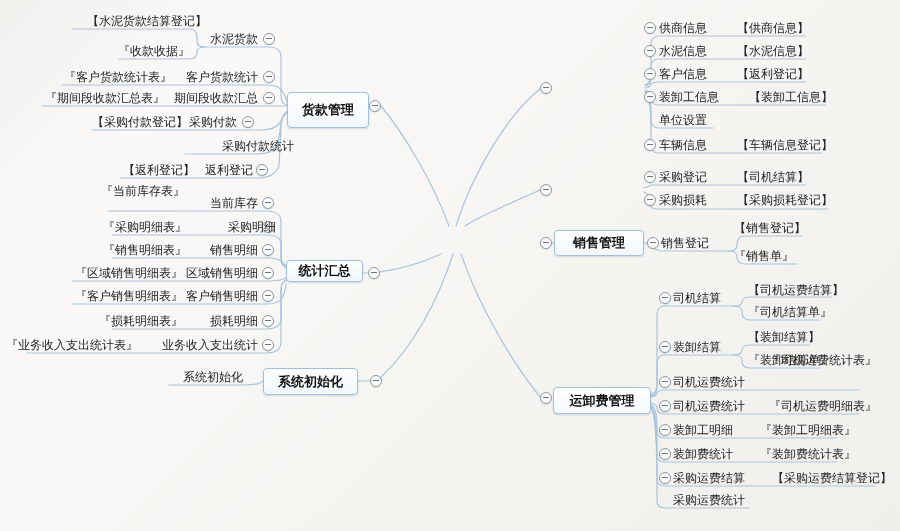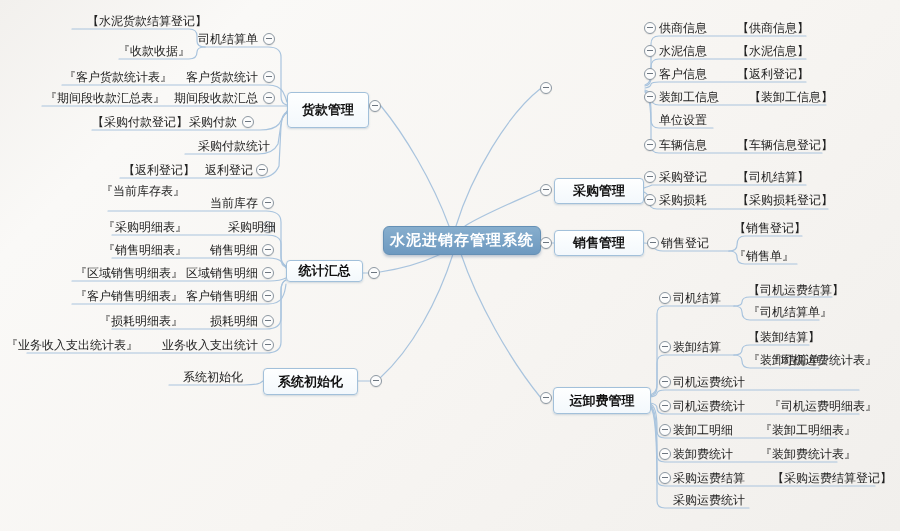--- a/index.html
+++ b/index.html
@@ -101,26 +101,24 @@
       <path d="M734 355 Q742 355 742 361 Q742 368 750 368 H819"></path>
       <path d="M650 397 Q657 396 657 393 Q658 390 665 390 H859"></path>
       <path d="M650 403 Q657 404 657 408 Q657 414 665 414 H859"></path>
       <path d="M650 404 Q657 406 657 428 L657 431 Q657 438 665 438 H837"></path>
       <path d="M650 405 Q657 408 657 448 L657 455 Q657 462 665 462 H837"></path>
       <path d="M650 406 Q657 410 657 468 L657 479 Q657 486 665 486 H875"></path>
       <path d="M650 407 Q657 411 657 488 L657 501 Q657 508 665 508 H749"></path>
     </g>
   </svg>
 
-  <div class="center-node" style="left:383px;top:226px;width:158px;height:29px">水泥进销存管理系统</div>
 
   <div class="topic" style="left:287px;top:92px;width:82px;height:36px">货款管理</div>
   <div class="topic" style="left:286px;top:260px;width:77px;height:22px">统计汇总</div>
   <div class="topic" style="left:263px;top:368px;width:95px;height:27px">系统初始化</div>
-  <div class="topic" style="left:554px;top:178px;width:90px;height:26px">采购管理</div>
   <div class="topic" style="left:554px;top:230px;width:90px;height:26px">销售管理</div>
   <div class="topic" style="left:553px;top:387px;width:98px;height:27px">运卸费管理</div>
 
   <div class="minus" style="left:369px;top:100px"></div>
   <div class="minus" style="left:368px;top:267px"></div>
   <div class="minus" style="left:370px;top:375px"></div>
   <div class="minus" style="left:540px;top:82px"></div>
   <div class="minus" style="left:540px;top:184px"></div>
   <div class="minus" style="left:540px;top:237px"></div>
   <div class="minus" style="left:540px;top:392px"></div>
@@ -145,30 +143,30 @@
   <div class="minus" style="left:644px;top:194px"></div>
   <div class="minus" style="left:647px;top:237px"></div>
   <div class="minus" style="left:659px;top:292px"></div>
   <div class="minus" style="left:659px;top:341px"></div>
   <div class="minus" style="left:659px;top:376px"></div>
   <div class="minus" style="left:659px;top:400px"></div>
   <div class="minus" style="left:659px;top:424px"></div>
   <div class="minus" style="left:659px;top:448px"></div>
   <div class="minus" style="left:659px;top:472px"></div>
 
-  <div class="node" style="right:642px;top:32px">司机结算单</div>
+  <div class="node" style="right:642px;top:32px">水泥货款</div>
   <div class="node doc" style="right:693px;top:14px">【水泥货款结算登记】</div>
   <div class="node doc" style="right:710px;top:44px">『收款收据』</div>
   <div class="node" style="right:642px;top:70px">客户货款统计</div>
   <div class="node doc" style="right:728px;top:70px">『客户货款统计表』</div>
   <div class="node" style="right:642px;top:91px">期间段收款汇总</div>
   <div class="node doc" style="right:735px;top:91px">『期间段收款汇总表』</div>
   <div class="node" style="right:663px;top:115px">采购付款</div>
   <div class="node doc" style="right:712px;top:115px">【采购付款登记】</div>
-  <div class="node" style="right:630px;top:139px">采购付款统计</div>
+  <div class="node" style="right:606px;top:139px">采购付款统计</div>
   <div class="node" style="right:647px;top:163px">返利登记</div>
   <div class="node doc" style="right:705px;top:163px">【返利登记】</div>
 
   <div class="node" style="right:642px;top:196px">当前库存</div>
   <div class="node doc" style="right:715px;top:184px">『当前库存表』</div>
   <div class="node" style="right:624px;top:220px">采购明细</div>
   <div class="node doc" style="right:713px;top:220px">『采购明细表』</div>
   <div class="node" style="right:642px;top:243px">销售明细</div>
   <div class="node doc" style="right:713px;top:243px">『销售明细表』</div>
   <div class="node" style="right:642px;top:266px">区域销售明细</div>

